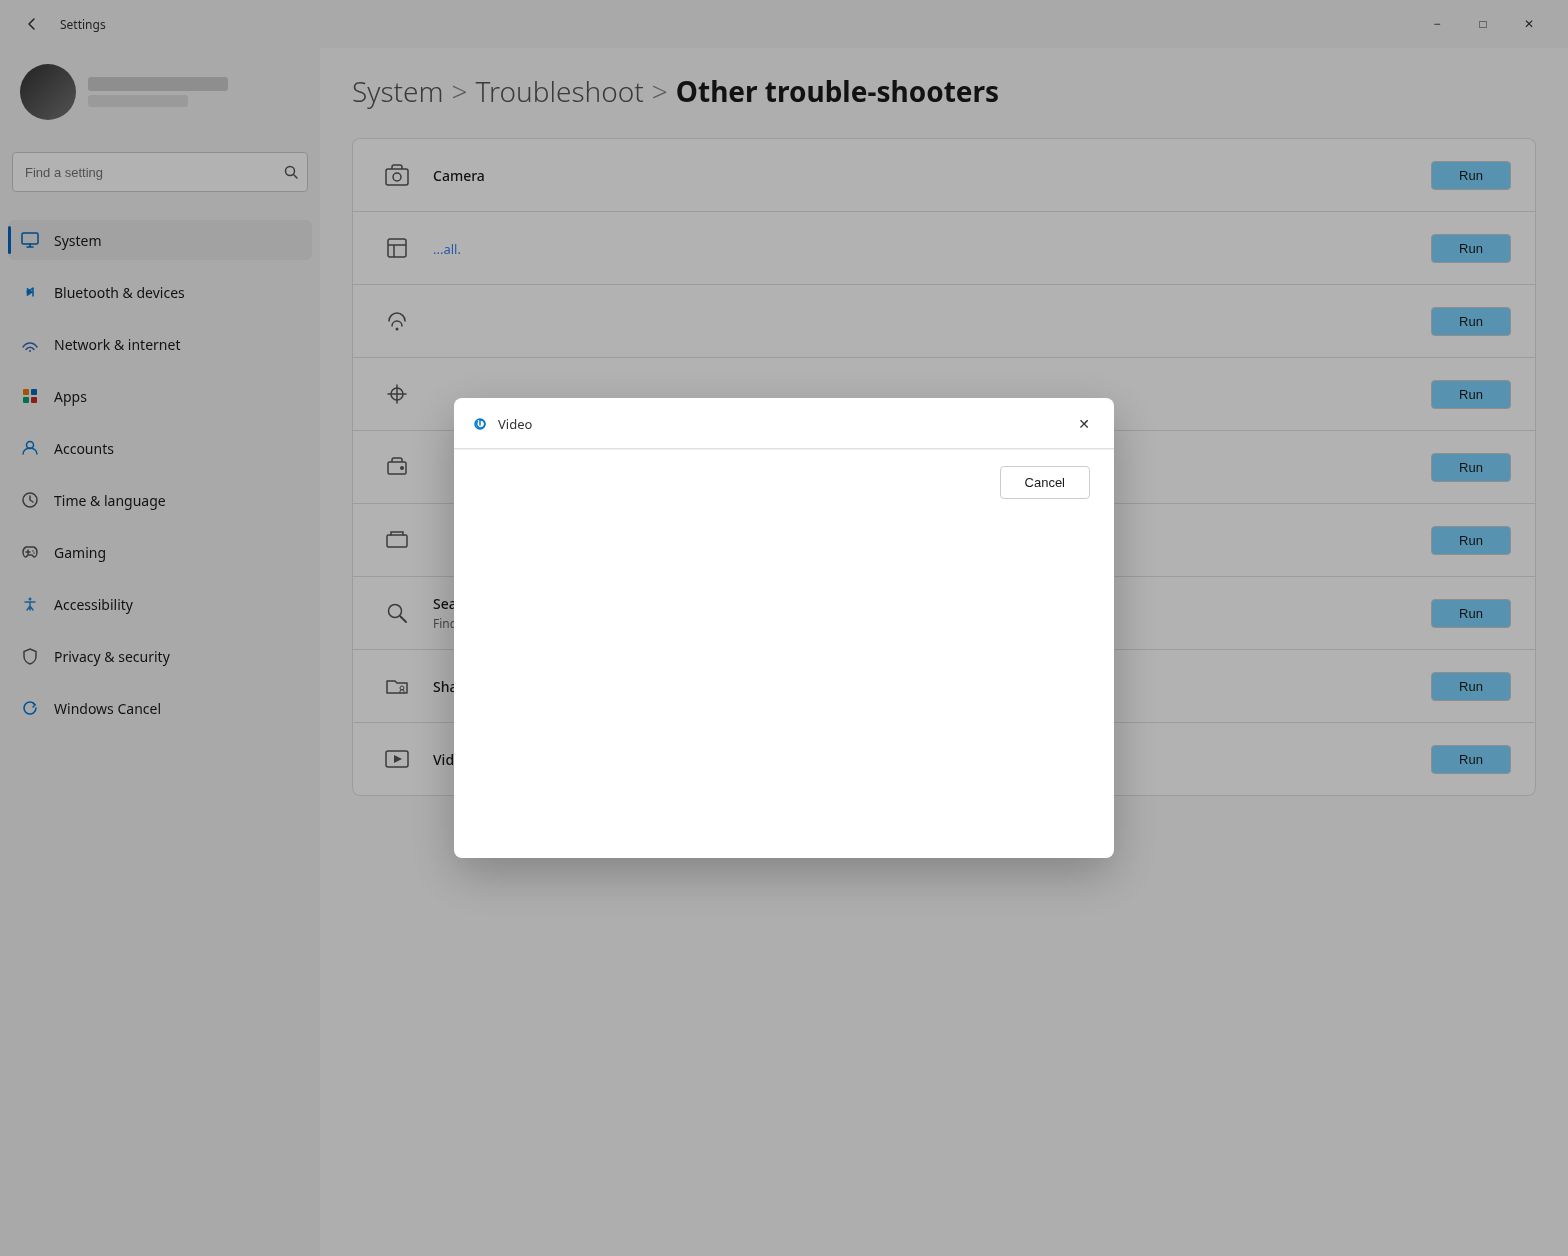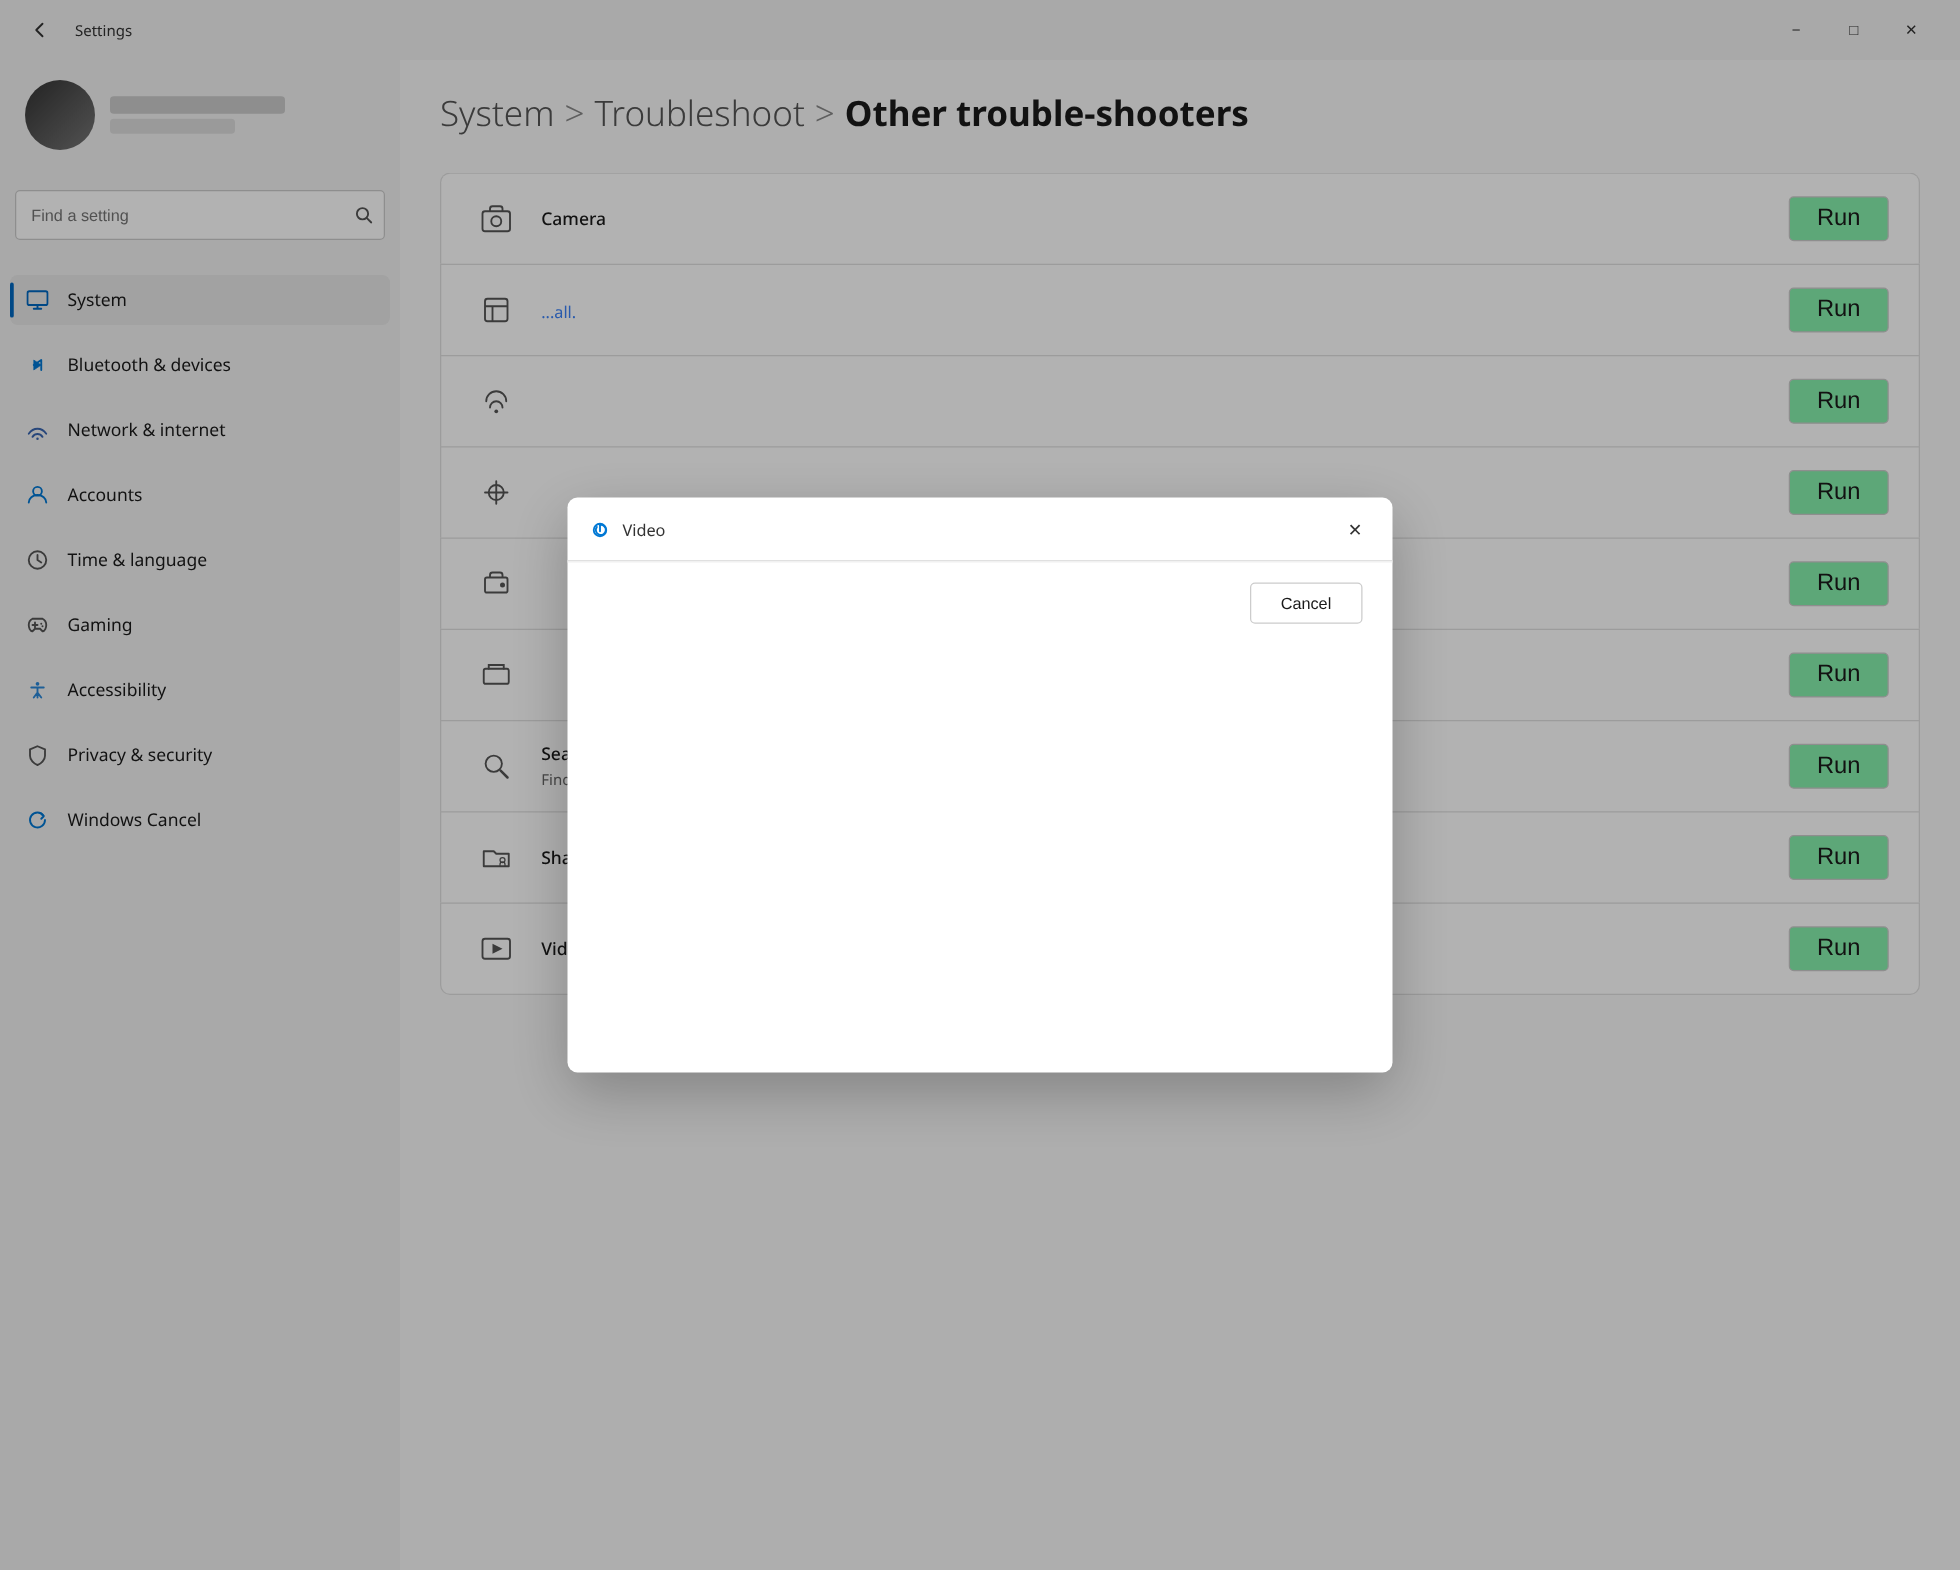--- a/index.html
+++ b/index.html
@@ -255,24 +255,24 @@
     }
 
     .ts-desc {
       font-size: 12px;
       color: #666;
       margin-top: 2px;
     }
 
     .run-btn {
       border: 1px solid #ccc;
-      background: #86efac;
+      background: #7dd3fc;
       border-radius: 4px;
       padding: 6px 20px;
-      font-size: 19px;
+      font-size: 13px;
       cursor: pointer;
       color: #1a1a1a;
       min-width: 80px;
     }
 
     
     .modal-overlay {
       position: fixed;
       top: 0;
       left: 0;
@@ -468,20 +468,31 @@
           <svg width="18" height="18" viewBox="0 0 18 18" fill="none">
             <path d="M2 12c1.9-2.7 4.2-4 7-4s5.1 1.3 7 4" stroke="#3a66b0" stroke-width="1.5" fill="none" stroke-linecap="round"></path>
             <path d="M5 14.5c1-1.5 2.3-2.3 4-2.3s3 .8 4 2.3" stroke="#3a66b0" stroke-width="1.5" fill="none" stroke-linecap="round"></path>
             <circle cx="9" cy="16" r="1" fill="#3a66b0"></circle>
           </svg>
         </div>
         <span>Network &amp; internet</span>
       </div>
 
 
+      <div class="nav-item">
+        <div class="nav-icon">
+          <svg width="18" height="18" viewBox="0 0 18 18" fill="none">
+            <rect x="2" y="2" width="6" height="6" rx="1" fill="#e87a00"></rect>
+            <rect x="10" y="2" width="6" height="6" rx="1" fill="#0067c0"></rect>
+            <rect x="2" y="10" width="6" height="6" rx="1" fill="#00a36c"></rect>
+            <rect x="10" y="10" width="6" height="6" rx="1" fill="#c42b1c"></rect>
+          </svg>
+        </div>
+        <span>Apps</span>
+      </div>
 
       <div class="nav-item">
         <div class="nav-icon">
           <svg width="18" height="18" viewBox="0 0 18 18" fill="none">
             <circle cx="9" cy="6" r="3.5" stroke="#0078d4" stroke-width="1.5" fill="none"></circle>
             <path d="M2 15c0-3.3 3.1-6 7-6s7 2.7 7 6" stroke="#0078d4" stroke-width="1.5" fill="none" stroke-linecap="round"></path>
           </svg>
         </div>
         <span>Accounts</span>
       </div>

